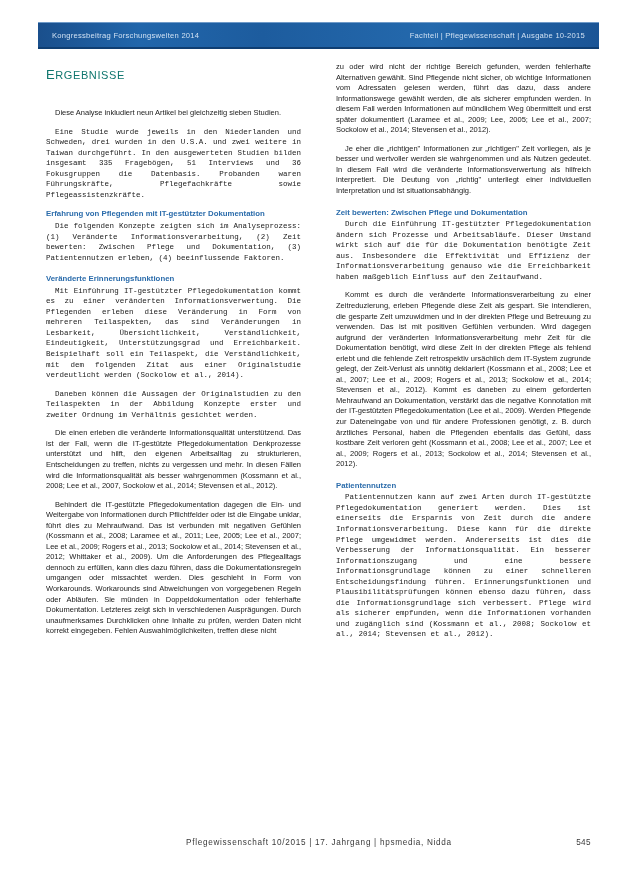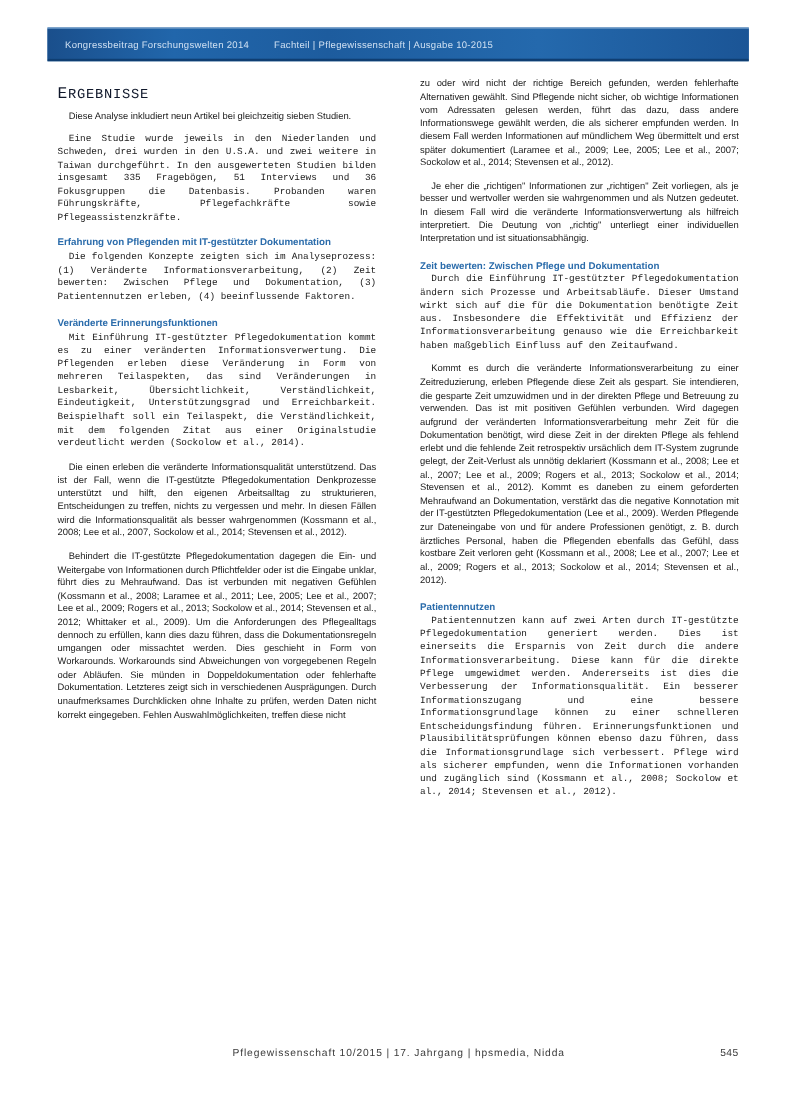--- a/index.html
+++ b/index.html
@@ -27,24 +27,24 @@
     position: absolute;
     left: 38px;
     top: 22px;
     width: 561px;
     height: 24px;
     background: #1f5fa0;
     background-image: linear-gradient(to right, #1a4f8c 0%, #2166ab 18%, #1d5c9e 40%, #2469ad 70%, #1b5596 100%);
     box-sizing: border-box;
     display: flex;
     align-items: center;
+    justify-content: space-between;
     padding: 12px 14px;
     border-top: 1px solid #6f9ac8;
     border-bottom: 2px solid #0f3e72;
-    gap: 20px;
   }
   .header-left {
     color: #cfe0f2;
     font-size: 7.6px;
     letter-spacing: 0.25px;
     white-space: nowrap;
   }
   .header-right {
     color: #cfe0f2;
     font-size: 7.6px;
@@ -61,25 +61,25 @@
     height: 760px;
     display: flex;
     justify-content: space-between;
   }
   .col {
     width: 255px;
   }
 
   
   .section-title {
-    font-family: Liberation Mono, monospace;
+    font-family: Liberation Sans, sans-serif;
     font-size: 15.5px;
-    color: #0f172a;
+    color: #0f766e;
     letter-spacing: 0.6px;
-    margin: 0 0 4px 0;
+    margin: 0 0 24px 0;
     font-weight: normal;
     font-variant: small-caps;
     text-transform: lowercase;
   }
   .section-title::first-letter {
     font-size: 19px;
   }
   p.body {
     font-size: 7.5px;
     line-height: 10.55px;
@@ -159,20 +159,21 @@
       <p class="body">Diese Analyse inkludiert neun Artikel bei gleichzeitig sieben Studien.</p>
       <p class="body tight">Eine Studie wurde jeweils in den Niederlanden und Schweden, drei wurden in den U.S.A. und zwei weitere in Taiwan durchgeführt. In den ausgewerteten Studien bilden insgesamt 335 Fragebögen, 51 Interviews und 36 Fokusgruppen die Datenbasis. Probanden waren Führungskräfte, Pflegefachkräfte sowie Pflegeassistenzkräfte.</p>
 
       <h3 class="sub first">Erfahrung von Pflegenden mit IT-gestützter Dokumentation</h3>
       <p class="body tight">Die folgenden Konzepte zeigten sich im Analyseprozess: (1) Veränderte Informationsverarbeitung, (2) Zeit bewerten: Zwischen Pflege und Dokumentation, (3) Patientennutzen erleben, (4) beeinflussende Faktoren.</p>
 
       <h3 class="sub">Veränderte Erinnerungsfunktionen</h3>
       <p class="body tight">Mit Einführung IT-gestützter Pflegedokumentation kommt es zu einer veränderten Informationsverwertung. Die Pflegenden erleben diese Veränderung in Form von mehreren Teilaspekten, das sind Veränderungen in Lesbarkeit, Übersichtlichkeit, Verständlichkeit, Eindeutigkeit, Unterstützungsgrad und Erreichbarkeit. Beispielhaft soll ein Teilaspekt, die Verständlichkeit, mit dem folgenden Zitat aus einer Originalstudie verdeutlicht werden (Sockolow et al., 2014).</p>
 
 
+      <p class="body tight">Daneben können die Aussagen der Originalstudien zu den Teilaspekten in der Abbildung Konzepte erster und zweiter Ordnung im Verhältnis gesichtet werden.</p>
       <p class="body">Die einen erleben die veränderte Informationsqualität unterstützend. Das ist der Fall, wenn die IT-gestützte Pflegedokumentation Denkprozesse unterstützt und hilft, den eigenen Arbeitsalltag zu strukturieren, Entscheidungen zu treffen, nichts zu vergessen und mehr. In diesen Fällen wird die Informationsqualität als besser wahrgenommen (Kossmann et al., 2008; Lee et al., 2007, Sockolow et al., 2014; Stevensen et al., 2012).</p>
       <p class="body">Behindert die IT-gestützte Pflegedokumentation dagegen die Ein- und Weitergabe von Informationen durch Pflichtfelder oder ist die Eingabe unklar, führt dies zu Mehraufwand. Das ist verbunden mit negativen Gefühlen (Kossmann et al., 2008; Laramee et al., 2011; Lee, 2005; Lee et al., 2007; Lee et al., 2009; Rogers et al., 2013; Sockolow et al., 2014; Stevensen et al., 2012; Whittaker et al., 2009). Um die Anforderungen des Pflegealltags dennoch zu erfüllen, kann dies dazu führen, dass die Dokumentationsregeln umgangen oder missachtet werden. Dies geschieht in Form von Workarounds. Workarounds sind Abweichungen von vorgegebenen Regeln oder Abläufen. Sie münden in Doppeldokumentation oder fehlerhafte Dokumentation. Letzteres zeigt sich in verschiedenen Ausprägungen. Durch unaufmerksames Durchklicken ohne Inhalte zu prüfen, werden Daten nicht korrekt eingegeben. Fehlen Auswahlmöglichkeiten, treffen diese nicht</p>
     </div>
 
     <div class="col">
       <p class="body noindent">zu oder wird nicht der richtige Bereich gefunden, werden fehlerhafte Alternativen gewählt. Sind Pflegende nicht sicher, ob wichtige Informationen vom Adressaten gelesen werden, führt das dazu, dass andere Informationswege gewählt werden, die als sicherer empfunden werden. In diesem Fall werden Informationen auf mündlichem Weg übermittelt und erst später dokumentiert (Laramee et al., 2009; Lee, 2005; Lee et al., 2007; Sockolow et al., 2014; Stevensen et al., 2012).</p>
       <p class="body">Je eher die „richtigen" Informationen zur „richtigen" Zeit vorliegen, als je besser und wertvoller werden sie wahrgenommen und als Nutzen gedeutet. In diesem Fall wird die veränderte Informationsverwertung als hilfreich interpretiert. Die Deutung von „richtig" unterliegt einer individuellen Interpretation und ist situationsabhängig.</p>
 
       <h3 class="sub">Zeit bewerten: Zwischen Pflege und Dokumentation</h3>
       <p class="body tight">Durch die Einführung IT-gestützter Pflegedokumentation ändern sich Prozesse und Arbeitsabläufe. Dieser Umstand wirkt sich auf die für die Dokumentation benötigte Zeit aus. Insbesondere die Effektivität und Effizienz der Informationsverarbeitung genauso wie die Erreichbarkeit haben maßgeblich Einfluss auf den Zeitaufwand.</p>

